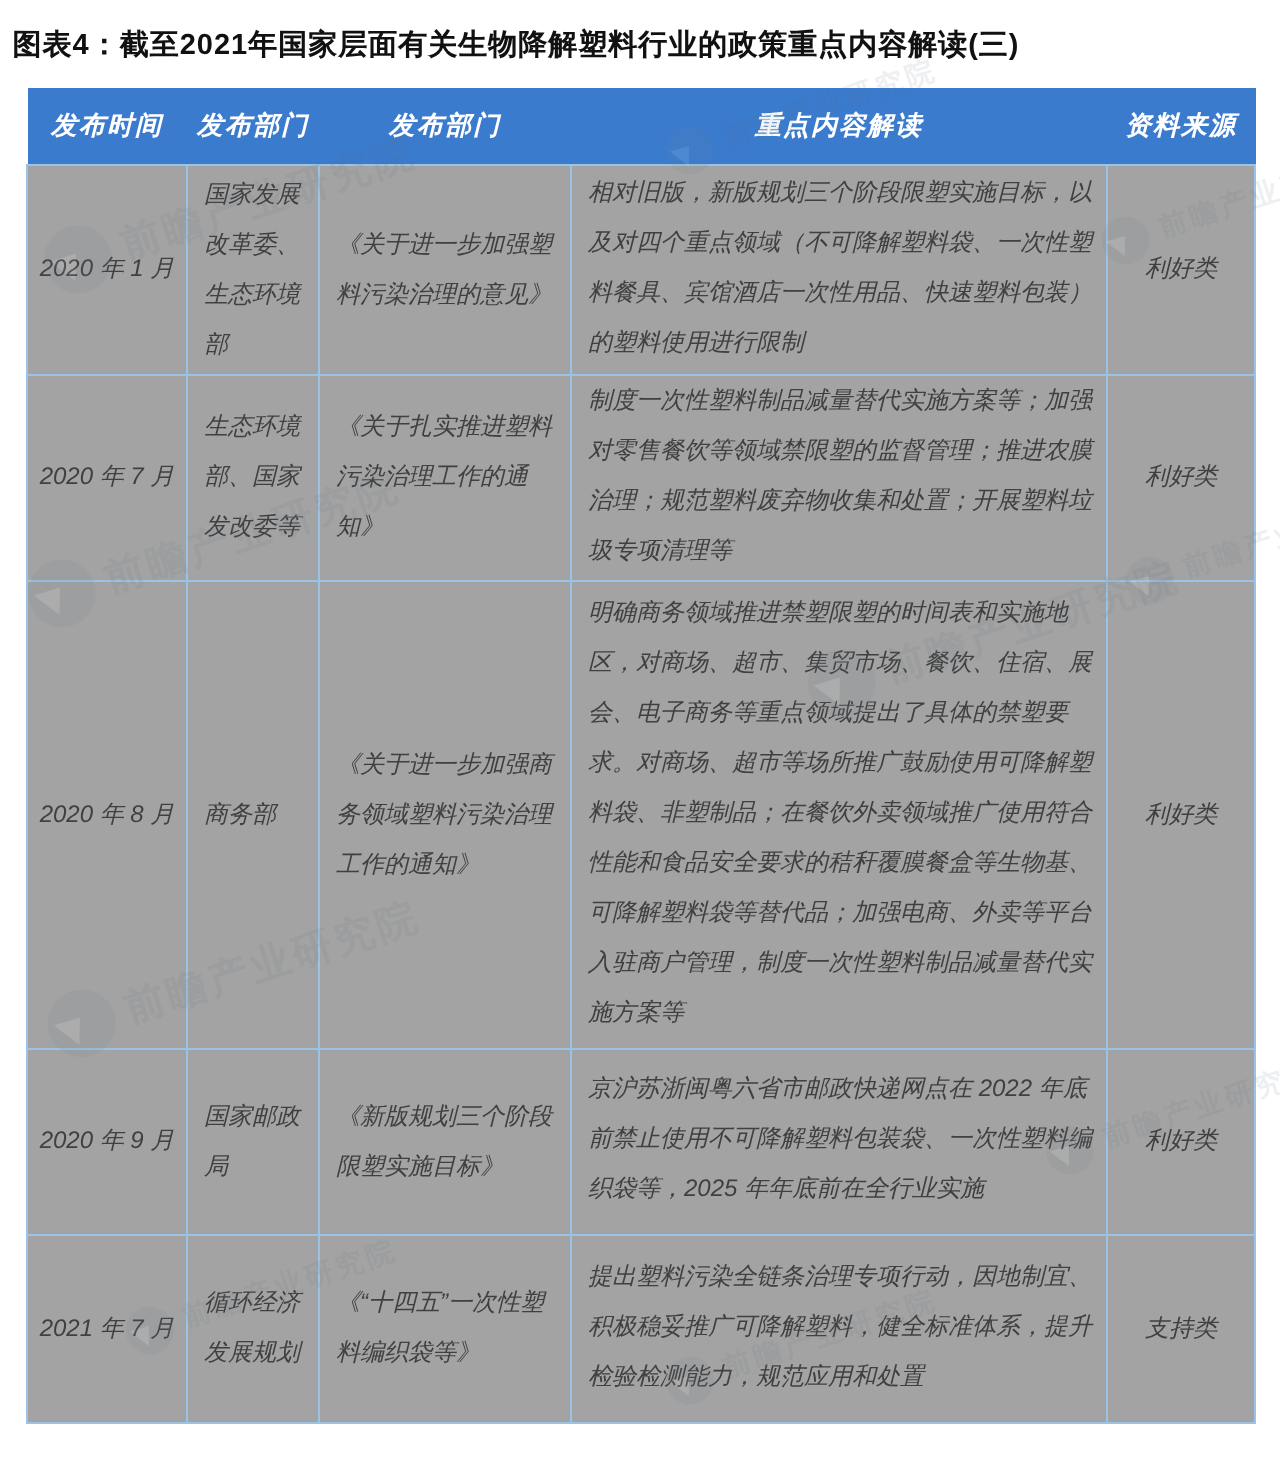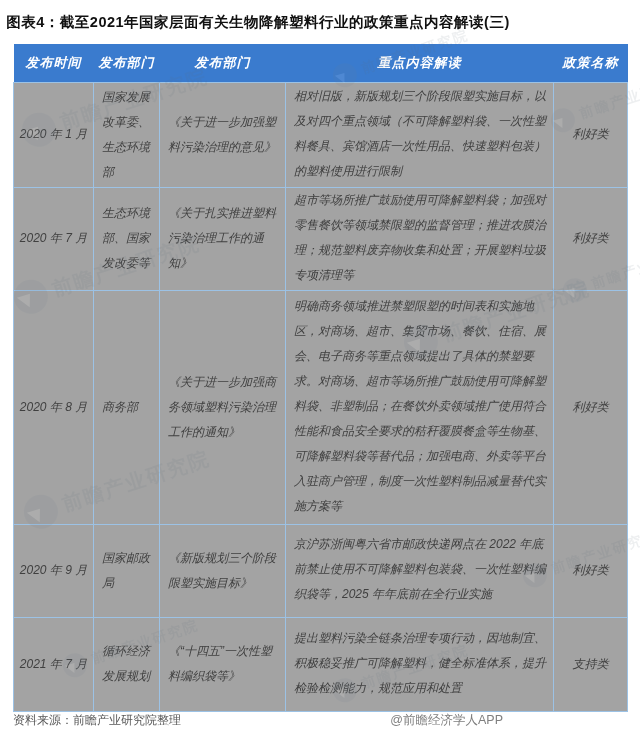--- a/index.html
+++ b/index.html
@@ -159,36 +159,36 @@
         <col class="c-policy">
         <col class="c-content">
         <col class="c-nature">
     </colgroup>
     <thead>
       <tr>
         <th>发布时间</th>
         <th>发布部门</th>
         <th>发布部门</th>
         <th>重点内容解读</th>
-        <th>政策名称</th>
+        <th>资料来源</th>
       </tr>
     </thead>
     <tbody>
       <tr class="row-1">
         <td class="cell-date">2020 年 1 月</td>
         <td class="cell-dept">国家发展改革委、生态环境部</td>
         <td class="cell-policy">《关于进一步加强塑料污染治理的意见》</td>
         <td class="cell-content">相对旧版，新版规划三个阶段限塑实施目标，以及对四个重点领域（不可降解塑料袋、一次性塑料餐具、宾馆酒店一次性用品、快速塑料包装）的塑料使用进行限制</td>
         <td class="cell-nature">利好类</td>
       </tr>
       <tr class="row-2">
         <td class="cell-date">2020 年 7 月</td>
         <td class="cell-dept">生态环境部、国家发改委等</td>
         <td class="cell-policy">《关于扎实推进塑料污染治理工作的通知》</td>
-        <td class="cell-content">超市等场所推广鼓励使用可降解塑料袋；加强对零售餐饮等领域禁限塑的监督管理；推进农膜治理；规范塑料废弃物收集和处置；开展塑料垃圾专项清理等</td>
+        <td class="cell-content">制度一次性塑料制品减量替代实施方案等；加强对零售餐饮等领域禁限塑的监督管理；推进农膜治理；规范塑料废弃物收集和处置；开展塑料垃圾专项清理等</td>
         <td class="cell-nature">利好类</td>
       </tr>
       <tr class="row-3">
         <td class="cell-date">2020 年 8 月</td>
         <td class="cell-dept">商务部</td>
         <td class="cell-policy">《关于进一步加强商务领域塑料污染治理工作的通知》</td>
         <td class="cell-content">明确商务领域推进禁塑限塑的时间表和实施地区，对商场、超市、集贸市场、餐饮、住宿、展会、电子商务等重点领域提出了具体的禁塑要求。对商场、超市等场所推广鼓励使用可降解塑料袋、非塑制品；在餐饮外卖领域推广使用符合性能和食品安全要求的秸秆覆膜餐盒等生物基、可降解塑料袋等替代品；加强电商、外卖等平台入驻商户管理，制度一次性塑料制品减量替代实施方案等</td>
         <td class="cell-nature">利好类</td>
       </tr>
       <tr class="row-4">
@@ -201,24 +201,20 @@
       <tr class="row-5">
         <td class="cell-date">2021 年 7 月</td>
         <td class="cell-dept">循环经济发展规划</td>
         <td class="cell-policy">《“十四五”一次性塑料编织袋等》</td>
         <td class="cell-content">提出塑料污染全链条治理专项行动，因地制宜、积极稳妥推广可降解塑料，健全标准体系，提升检验检测能力，规范应用和处置</td>
         <td class="cell-nature">支持类</td>
       </tr>
     </tbody>
   </table>
 
-  <div class="footer">
-    <span class="source-note">资料来源：前瞻产业研究院整理</span>
-    <span class="credit-note">@前瞻经济学人APP</span>
-  </div>
 
   <div class="watermark-layer">
     <div class="watermark" style="left:18px; top:88px;">
       <span class="logo-circle"></span>
       <span class="watermark-text">前瞻产业研究院</span>
     </div>
     <div class="watermark small" style="left:330px; top:45px;">
       <span class="logo-circle"></span>
       <span class="watermark-text">前瞻产业研究院</span>
     </div>

